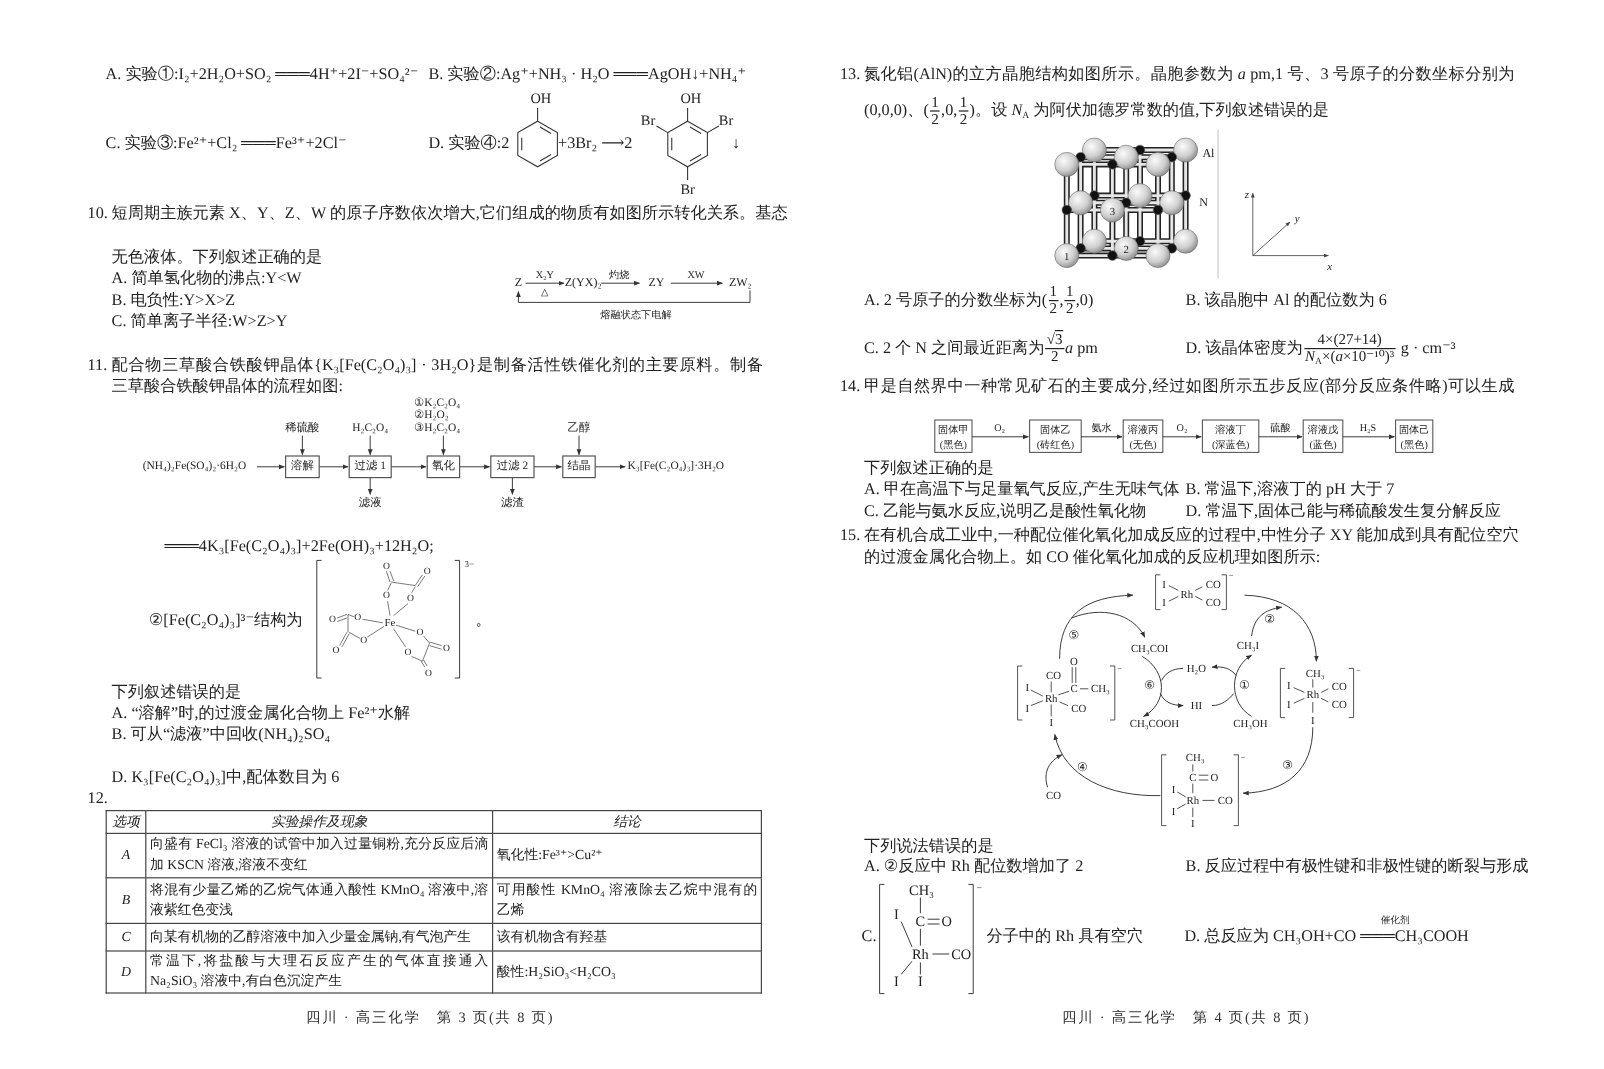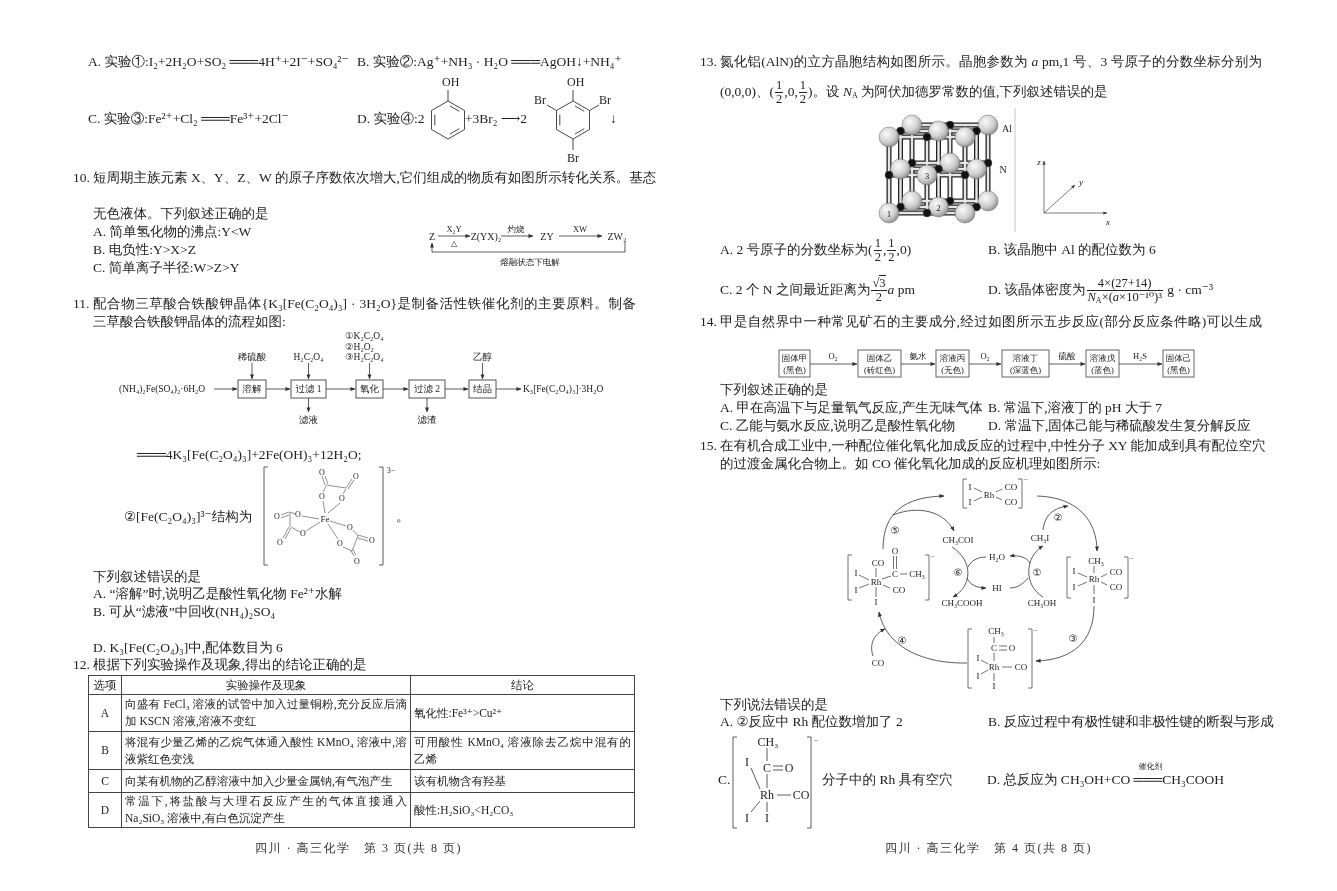--- a/index.html
+++ b/index.html
@@ -12,24 +12,24 @@
 .j{text-align:justify;text-align-last:justify;}
 .svg{position:absolute;overflow:visible;}
 .svg text{font-family:"Liberation Serif","DejaVu Serif",serif;fill:#222;}
 .frac{display:inline-block;vertical-align:middle;text-align:center;font-size:12.5px;line-height:13px;margin:-8px 1px;}
 .frac>span{display:block;padding:0 1px;}
 .frac .num{border-bottom:1px solid #222;}
 .ovl{border-top:1px solid #222;}
 sub{font-size:8px;vertical-align:-2px;line-height:0;}
 i{font-style:italic;}
 .cat{position:relative;display:inline-block;}
-.cat-top{position:absolute;left:5px;right:0;top:-8px;text-align:center;font-size:8px;line-height:8px;}
+.cat-top{position:absolute;left:17px;right:0;top:-8px;text-align:center;font-size:8px;line-height:8px;}
 .tbl{position:absolute;border-collapse:collapse;table-layout:fixed;font-size:11.5px;line-height:17px;}
 .tbl th,.tbl td{border:1px solid #444;padding:0 3px;font-weight:normal;vertical-align:middle;}
-.tbl .c{text-align:center;}
+.tbl .c{text-align:center;font-style:italic;}
 .cl{white-space:nowrap;line-height:17px;}
 .footer{position:absolute;white-space:nowrap;font-size:12px;line-height:18px;letter-spacing:1.5px;color:#333;}
 </style>
 </head>
 <body>
 
 <div class="page" id="page-left">
 
   <div class="ln" style="left:88px;top:53px">A. 实验①:I₂+2H₂O+SO₂ ═══4H⁺+2I⁻+SO₄²⁻</div>
   <div class="ln" style="left:357px;top:53px">B. 实验②:Ag⁺+NH₃ · H₂O ═══AgOH↓+NH₄⁺</div>
@@ -164,26 +164,25 @@
       <text x="280" y="542">O</text>
       <text x="350" y="527">O</text>
       <text x="340" y="543">O</text>
       <text x="372" y="540">O</text>
       <text x="357" y="561">O</text>
       <text x="391" y="470" font-size="7.5">3−</text>
     </g>
   </svg>
 
   <div class="ln" style="left:93px;top:568px">下列叙述错误的是</div>
-  <div class="ln" style="left:93px;top:585px">A. “溶解”时,说明乙是酸性氧化物 Fe²⁺水解</div>
+  <div class="ln" style="left:93px;top:585px">A. “溶解”时,的过渡金属化合物上 Fe²⁺水解</div>
   <div class="ln" style="left:93px;top:603px">B. 可从“滤液”中回收(NH₄)₂SO₄</div>
   <div class="ln" style="left:93px;top:639px">D. K₃[Fe(C₂O₄)₃]中,配体数目为 6</div>
 
   <div class="ln" style="left:73px;top:656px">12.</div>
-  <div class="ln" style="left:93px;top:656px">根据下列实验操作及现象,得出的结论正确的是</div>
 
   <table class="tbl" style="left:88px;top:675px;width:546px">
     <colgroup>
         <col style="width:33px">
         <col style="width:289px">
         <col style="width:224px">
       </colgroup>
     <tbody>
         <tr style="height:19px">
       <th class="c">选项</th>

